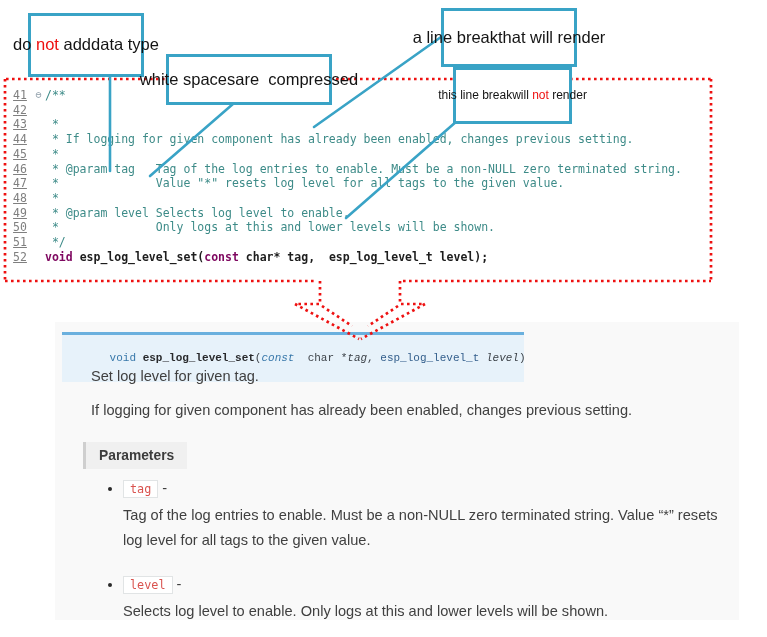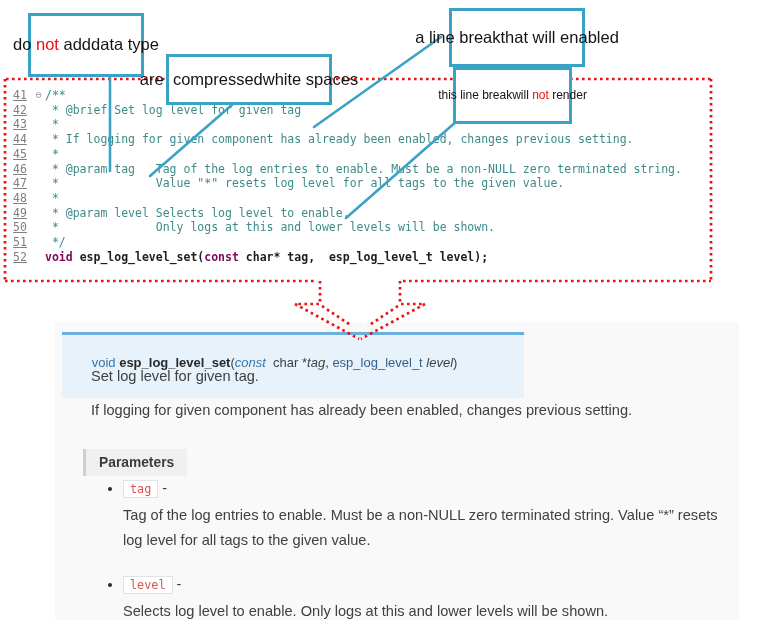--- a/index.html
+++ b/index.html
@@ -18,68 +18,68 @@
   .blue-line{stroke:var(--accent);stroke-width:2.6;fill:none;stroke-linecap:round;}
 
   
   .callout{position:absolute;z-index:3;background:#fff;border:3px solid var(--accent);
            display:flex;flex-direction:row;align-items:center;justify-content:center;
            text-align:center;font-size:16.5px;line-height:1.3;color:#141414;}
   .callout-line{white-space:pre;}
   .red-word{color:var(--red);}
   #callout-no-datatype{left:28px;top:13px;width:110px;height:58px;}
   #callout-whitespace{left:166px;top:54px;width:160px;height:45px;}
-  #callout-break-renders{left:441px;top:8px;width:130px;height:53px;margin-left:8px;}
+  #callout-break-renders{left:441px;top:8px;width:130px;height:53px;}
   #callout-break-not-render{left:453px;top:67px;width:113px;height:51px;font-size:12px;}
 
   
   #editor{position:absolute;left:8px;top:88px;z-index:1;
           font-family:"DejaVu Sans Mono",monospace;font-size:11.5px;line-height:14.7px;}
   .code-row{display:flex;white-space:pre;}
   .ln{width:24px;text-align:center;color:var(--line-number);flex:none;text-decoration:underline;}
   .fold{width:13px;color:#8a9aa6;font-size:10px;text-align:center;flex:none;line-height:14.7px;}
   .c-comment{color:var(--comment);}
   .c-keyword{color:var(--keyword);font-weight:bold;}
   .c-code{color:var(--code-text);font-weight:bold;}
 
   
   #doc-panel{position:absolute;left:55px;top:322px;width:684px;height:298px;
              background:var(--panel-bg);z-index:1;color:var(--body-text);}
   #sig-box{position:absolute;left:7px;top:10px;width:446px;background:var(--sig-bg);
-           border-top:3px solid var(--sig-border);padding:5px 8px 13px;
-           font-family:Liberation Sans, sans-serif;font-size:13px;white-space:pre;color:#3d4349;}
+           border-top:3px solid var(--sig-border);padding:5px 8px 6px;
+           font-family:Liberation Mono, monospace;font-size:11px;white-space:pre;color:#3d4349;}
   .sg-ret{color:var(--sig-blue);}
   .sg-const{color:var(--sig-blue);font-style:italic;}
   .sg-name{color:#28292b;font-weight:bold;}
   .sg-plain{color:#3d4349;}
   .sg-ptype{color:var(--sig-type);}
   .sg-arg{color:#3d4349;font-style:italic;}
   #doc-brief{position:absolute;left:36px;top:46px;margin:0;font-size:14.6px;}
   #doc-para{position:absolute;left:36px;top:80px;margin:0;font-size:14.6px;}
-  #params-title{position:absolute;left:28px;top:127px;background:var(--params-bg);
+  #params-title{position:absolute;left:28px;top:120px;background:var(--params-bg);
                 border-left:3px solid var(--params-border);padding:6px 13px;
                 font-weight:bold;font-size:13.8px;color:#3c3c3c;}
   #params-list{position:absolute;left:43px;top:158px;width:640px;margin:0;padding:0 0 0 17px;
                list-style:disc;}
   #params-list li{margin:0 0 23px 8px;font-size:14.6px;color:#2a2a2a;}
   .param-head{margin:0 0 4px 0;color:#404040;}
   .chip{font-family:"DejaVu Sans Mono",monospace;font-size:11.8px;color:var(--chip-red);
         background:#fff;border:1px solid var(--chip-border);padding:1px 6px;}
   .param-sep{color:#404040;}
   .param-desc{margin:7px 0 0 0;max-width:618px;line-height:25px;color:var(--body-text);}
 </style>
 </head>
 <body>
 
 <div id="stage">
 
   <div id="editor">
     <div id="code-lines">
         <div class="code-row"><span class="ln">41</span><span class="fold">⊖</span><span class="ct"><span class="c-comment">/**</span></span></div>
-        <div class="code-row"><span class="ln">42</span><span class="fold"></span><span class="ct"><span class="c-comment"> * @brief Set log level for given tag</span></span></div>
+        <div class="code-row"><span class="ln">42</span><span class="fold"></span></div>
         <div class="code-row"><span class="ln">43</span><span class="fold"></span><span class="ct"><span class="c-comment"> *</span></span></div>
         <div class="code-row"><span class="ln">44</span><span class="fold"></span><span class="ct"><span class="c-comment"> * If logging for given component has already been enabled, changes previous setting.</span></span></div>
         <div class="code-row"><span class="ln">45</span><span class="fold"></span><span class="ct"><span class="c-comment"> *</span></span></div>
         <div class="code-row"><span class="ln">46</span><span class="fold"></span><span class="ct"><span class="c-comment"> * @param tag   Tag of the log entries to enable. Must be a non-NULL zero terminated string.</span></span></div>
         <div class="code-row"><span class="ln">47</span><span class="fold"></span><span class="ct"><span class="c-comment"> *              Value "*" resets log level for all tags to the given value.</span></span></div>
         <div class="code-row"><span class="ln">48</span><span class="fold"></span><span class="ct"><span class="c-comment"> *</span></span></div>
         <div class="code-row"><span class="ln">49</span><span class="fold"></span><span class="ct"><span class="c-comment"> * @param level Selects log level to enable.</span></span></div>
         <div class="code-row"><span class="ln">50</span><span class="fold"></span><span class="ct"><span class="c-comment"> *              Only logs at this and lower levels will be shown.</span></span></div>
         <div class="code-row"><span class="ln">51</span><span class="fold"></span><span class="ct"><span class="c-comment"> */</span></span></div>
         <div class="code-row"><span class="ln">52</span><span class="fold"></span><span class="ct"><span class="c-keyword">void</span><span class="c-code"> esp_log_level_set(</span><span class="c-keyword">const</span><span class="c-code"> char* tag,  esp_log_level_t level);</span></span></div>
@@ -126,25 +126,25 @@
       <path class="blue-line" d="M441,37 L314,127"></path>
       <path class="blue-line" d="M457,121 L346,218"></path>
     </g>
   </svg>
 
   <div class="callout" id="callout-no-datatype">
       <div class="callout-line"><span>do </span><span class="red-word">not</span><span> add</span></div>
       <div class="callout-line"><span>data type</span></div>
     </div>
   <div class="callout" id="callout-whitespace">
+      <div class="callout-line"><span>white spaces</span></div>
       <div class="callout-line"><span>are  compressed</span></div>
-      <div class="callout-line"><span>white spaces</span></div>
     </div>
   <div class="callout" id="callout-break-renders">
       <div class="callout-line"><span>a line break</span></div>
-      <div class="callout-line"><span>that will enabled</span></div>
+      <div class="callout-line"><span>that will render</span></div>
     </div>
   <div class="callout" id="callout-break-not-render">
       <div class="callout-line"><span>this line break</span></div>
       <div class="callout-line"><span>will </span><span class="red-word">not</span><span> render</span></div>
     </div>
 
 </div>
 
 </body></html>

